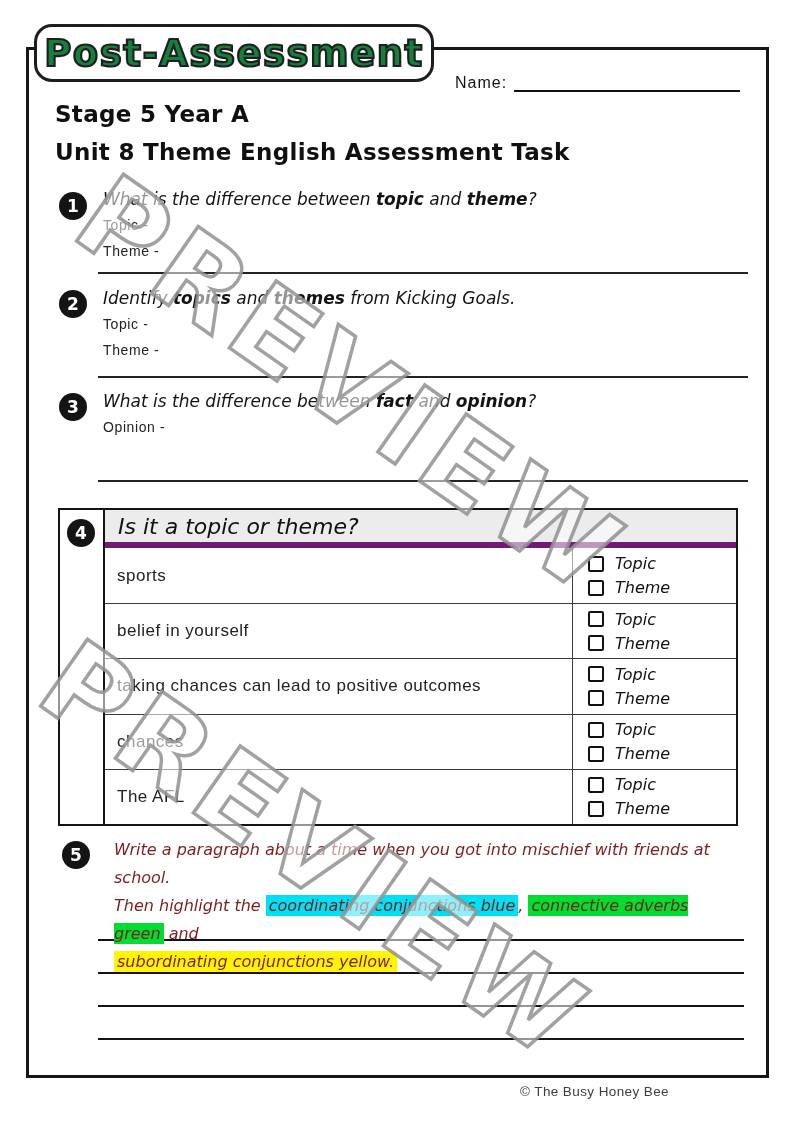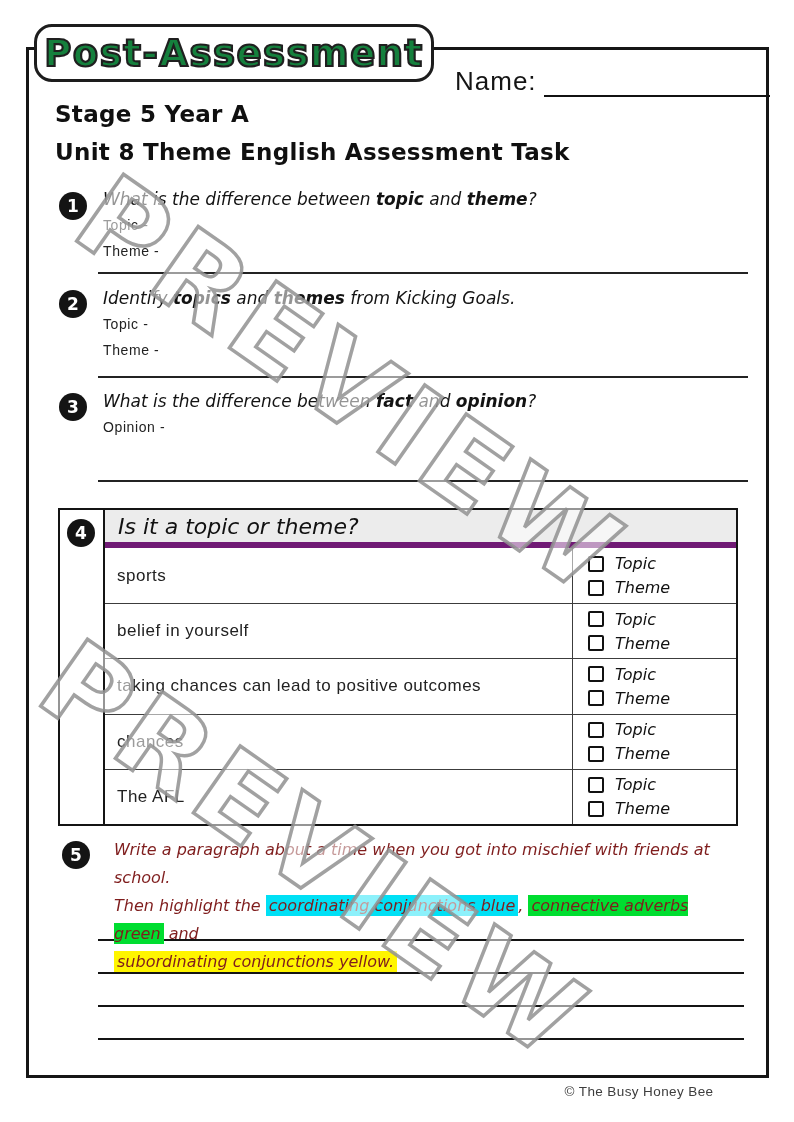--- a/index.html
+++ b/index.html
@@ -14,21 +14,21 @@
   .bubble{
     position:absolute;left:34px;top:24px;width:400px;height:58px;
     background:#fff;border:3px solid #1d1d1d;border-radius:18px;z-index:3;
     display:flex;align-items:center;justify-content:center;box-sizing:border-box;
   }
   .bubble-text{
     font-family:"DejaVu Sans",sans-serif;font-weight:800;font-size:37px;
     letter-spacing:1.5px;color:#15803d;-webkit-text-stroke:2.2px #1f1f1f;
   }
   .name-row{position:absolute;left:455px;top:66px;display:flex;align-items:flex-end;z-index:2;}
-  .name-label{font-family:"Liberation Sans",sans-serif;font-size:26px;letter-spacing:1px;color:#141414;}
+  .name-label{font-family:"Liberation Sans",sans-serif;font-size:16px;letter-spacing:1px;color:#141414;}
   .name-line{width:226px;height:24px;border-bottom:2.5px solid #111;margin-left:7px;}
   .h1,.h2{
     position:absolute;left:55px;font-family:"DejaVu Sans",sans-serif;font-weight:bold;
     font-size:23px;letter-spacing:0.3px;color:#101010;
   }
   .h1{top:101px;} .h2{top:139px;}
   .qnum{
     position:absolute;width:28px;height:28px;background:#141414;border-radius:50%;
     color:#fff;display:flex;align-items:center;justify-content:center;
     font-family:"DejaVu Sans",sans-serif;font-weight:bold;font-size:17px;z-index:2;
@@ -77,21 +77,21 @@
     position:absolute;left:114px;top:836px;width:620px;
     font-family:"DejaVu Sans",sans-serif;font-style:italic;font-size:16px;color:#7f1d1d;
     line-height:28px;z-index:1;
   }
   .hl-blue{background:#00e0f5;padding:1px 3px;}
   .hl-green{background:#00dd30;padding:1px 3px;}
   .hl-yellow{background:#fff500;padding:1px 3px;}
   .wline{position:absolute;left:98px;width:646px;height:0;border-top:2px solid #141414;}
   #wl1{top:939px;} #wl2{top:972px;} #wl3{top:1005px;} #wl4{top:1038px;}
   .footer{
-    position:absolute;left:520px;top:1084px;width:238px;text-align:center;
+    position:absolute;left:520px;top:1084px;width:238px;text-align:left;
     font-family:"Liberation Sans",sans-serif;font-size:13.5px;letter-spacing:0.4px;color:#3d3d3d;
   }
   .watermark{
     position:absolute;font-family:"DejaVu Sans",sans-serif;font-weight:700;font-size:112px;
     letter-spacing:9px;white-space:nowrap;color:rgba(255,255,255,0.55);
     -webkit-text-stroke:3.5px rgba(145,145,145,0.85);
     transform:rotate(35deg);transform-origin:0 0;z-index:6;pointer-events:none;
   }
   #wm1{left:128px;top:150px;} #wm2{left:92px;top:615px;}
 </style>

